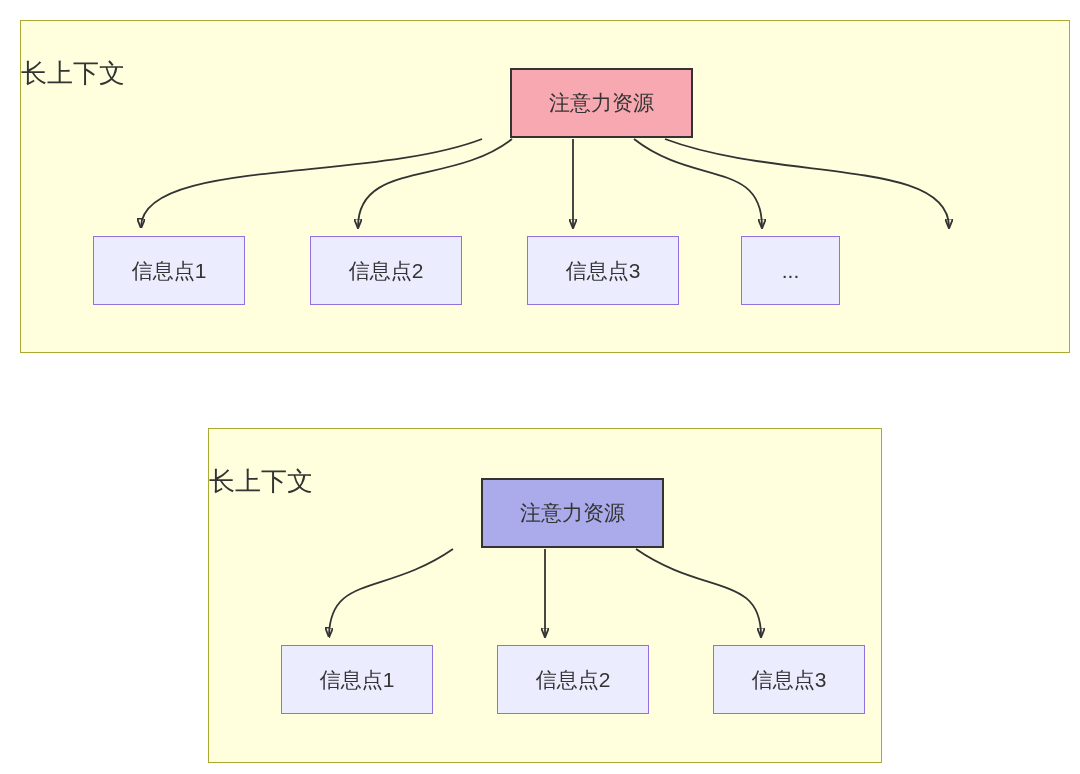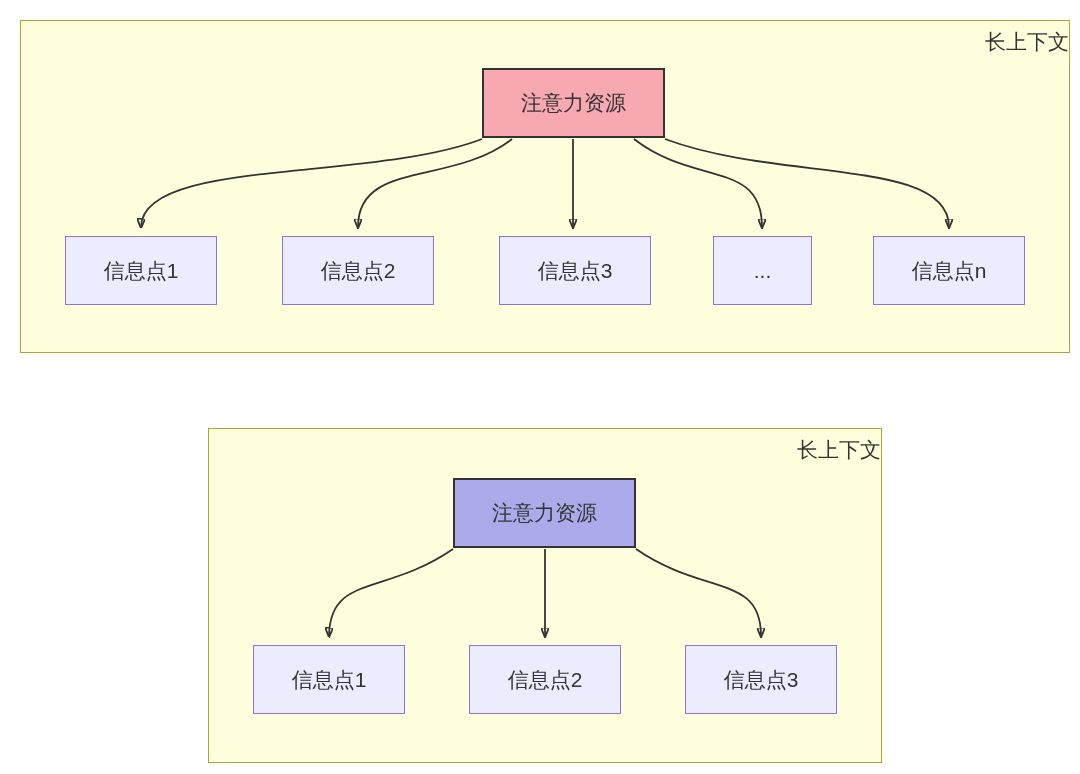--- a/index.html
+++ b/index.html
@@ -19,24 +19,25 @@
     position: absolute;
     box-sizing: border-box;
     background: var(--panel-bg, #ffffde);
     border: 1.5px solid var(--panel-border, #aaaa33);
     z-index: 1;
   }
   .panel-long  { left: 20px;  top: 20px;  width: 1050px; height: 333px; }
   .panel-short { left: 208px; top: 428px; width: 674px;  height: 335px; }
   .panel-title {
     width: 100%;
-    text-align: right;
+    text-align: left;
     padding-top: 7px;
-    font-size: 21px;
+    font-size: 26px;
     color: var(--text, #333333);
+    margin-top: 28px;
   }
   .edges {
     position: absolute;
     left: 0; top: 0;
     width: 1080px; height: 774px;
     z-index: 5;
     pointer-events: none;
   }
   .edges path, .edges line {
     fill: none;
@@ -47,20 +48,21 @@
     position: absolute;
     box-sizing: border-box;
     display: flex;
     align-items: center;
     justify-content: center;
     font-size: 21px;
     color: var(--text, #333333);
     background: var(--node-bg, #ececff);
     border: 1.7px solid var(--node-border, #9370db);
     z-index: 10;
+    margin-left: 28px;
   }
   .node.root {
     border: 2.2px solid var(--root-border, #333333);
   }
   .node.root-long  { background: var(--long-root-bg, #f7a8b0); }
   .node.root-short { background: var(--short-root-bg, #ababeb); }
 </style>
 </head>
 <body>
 
@@ -91,21 +93,20 @@
     <path d="M 545,549 L 545,636" marker-end="url(#arrow)"></path>
     <path d="M 636,549 C 704,596 761,574 761,636" marker-end="url(#arrow)"></path>
   </svg>
 
   <div class="node root root-long" style="left:482px; top:68px; width:183px; height:70px;">注意力资源</div>
 
   <div class="node" style="left:65px;  top:236px; width:152px; height:69px;">信息点1</div>
   <div class="node" style="left:282px; top:236px; width:152px; height:69px;">信息点2</div>
   <div class="node" style="left:499px; top:236px; width:152px; height:69px;">信息点3</div>
   <div class="node" style="left:713px; top:236px; width:99px;  height:69px;">...</div>
-  <div class="node" style="left:873px; top:236px; width:152px; height:69px;">信息点n</div>
 
   <div class="node root root-short" style="left:453px; top:478px; width:183px; height:70px;">注意力资源</div>
 
   <div class="node" style="left:253px; top:645px; width:152px; height:69px;">信息点1</div>
   <div class="node" style="left:469px; top:645px; width:152px; height:69px;">信息点2</div>
   <div class="node" style="left:685px; top:645px; width:152px; height:69px;">信息点3</div>
 
 </div>
 
 </body></html>

